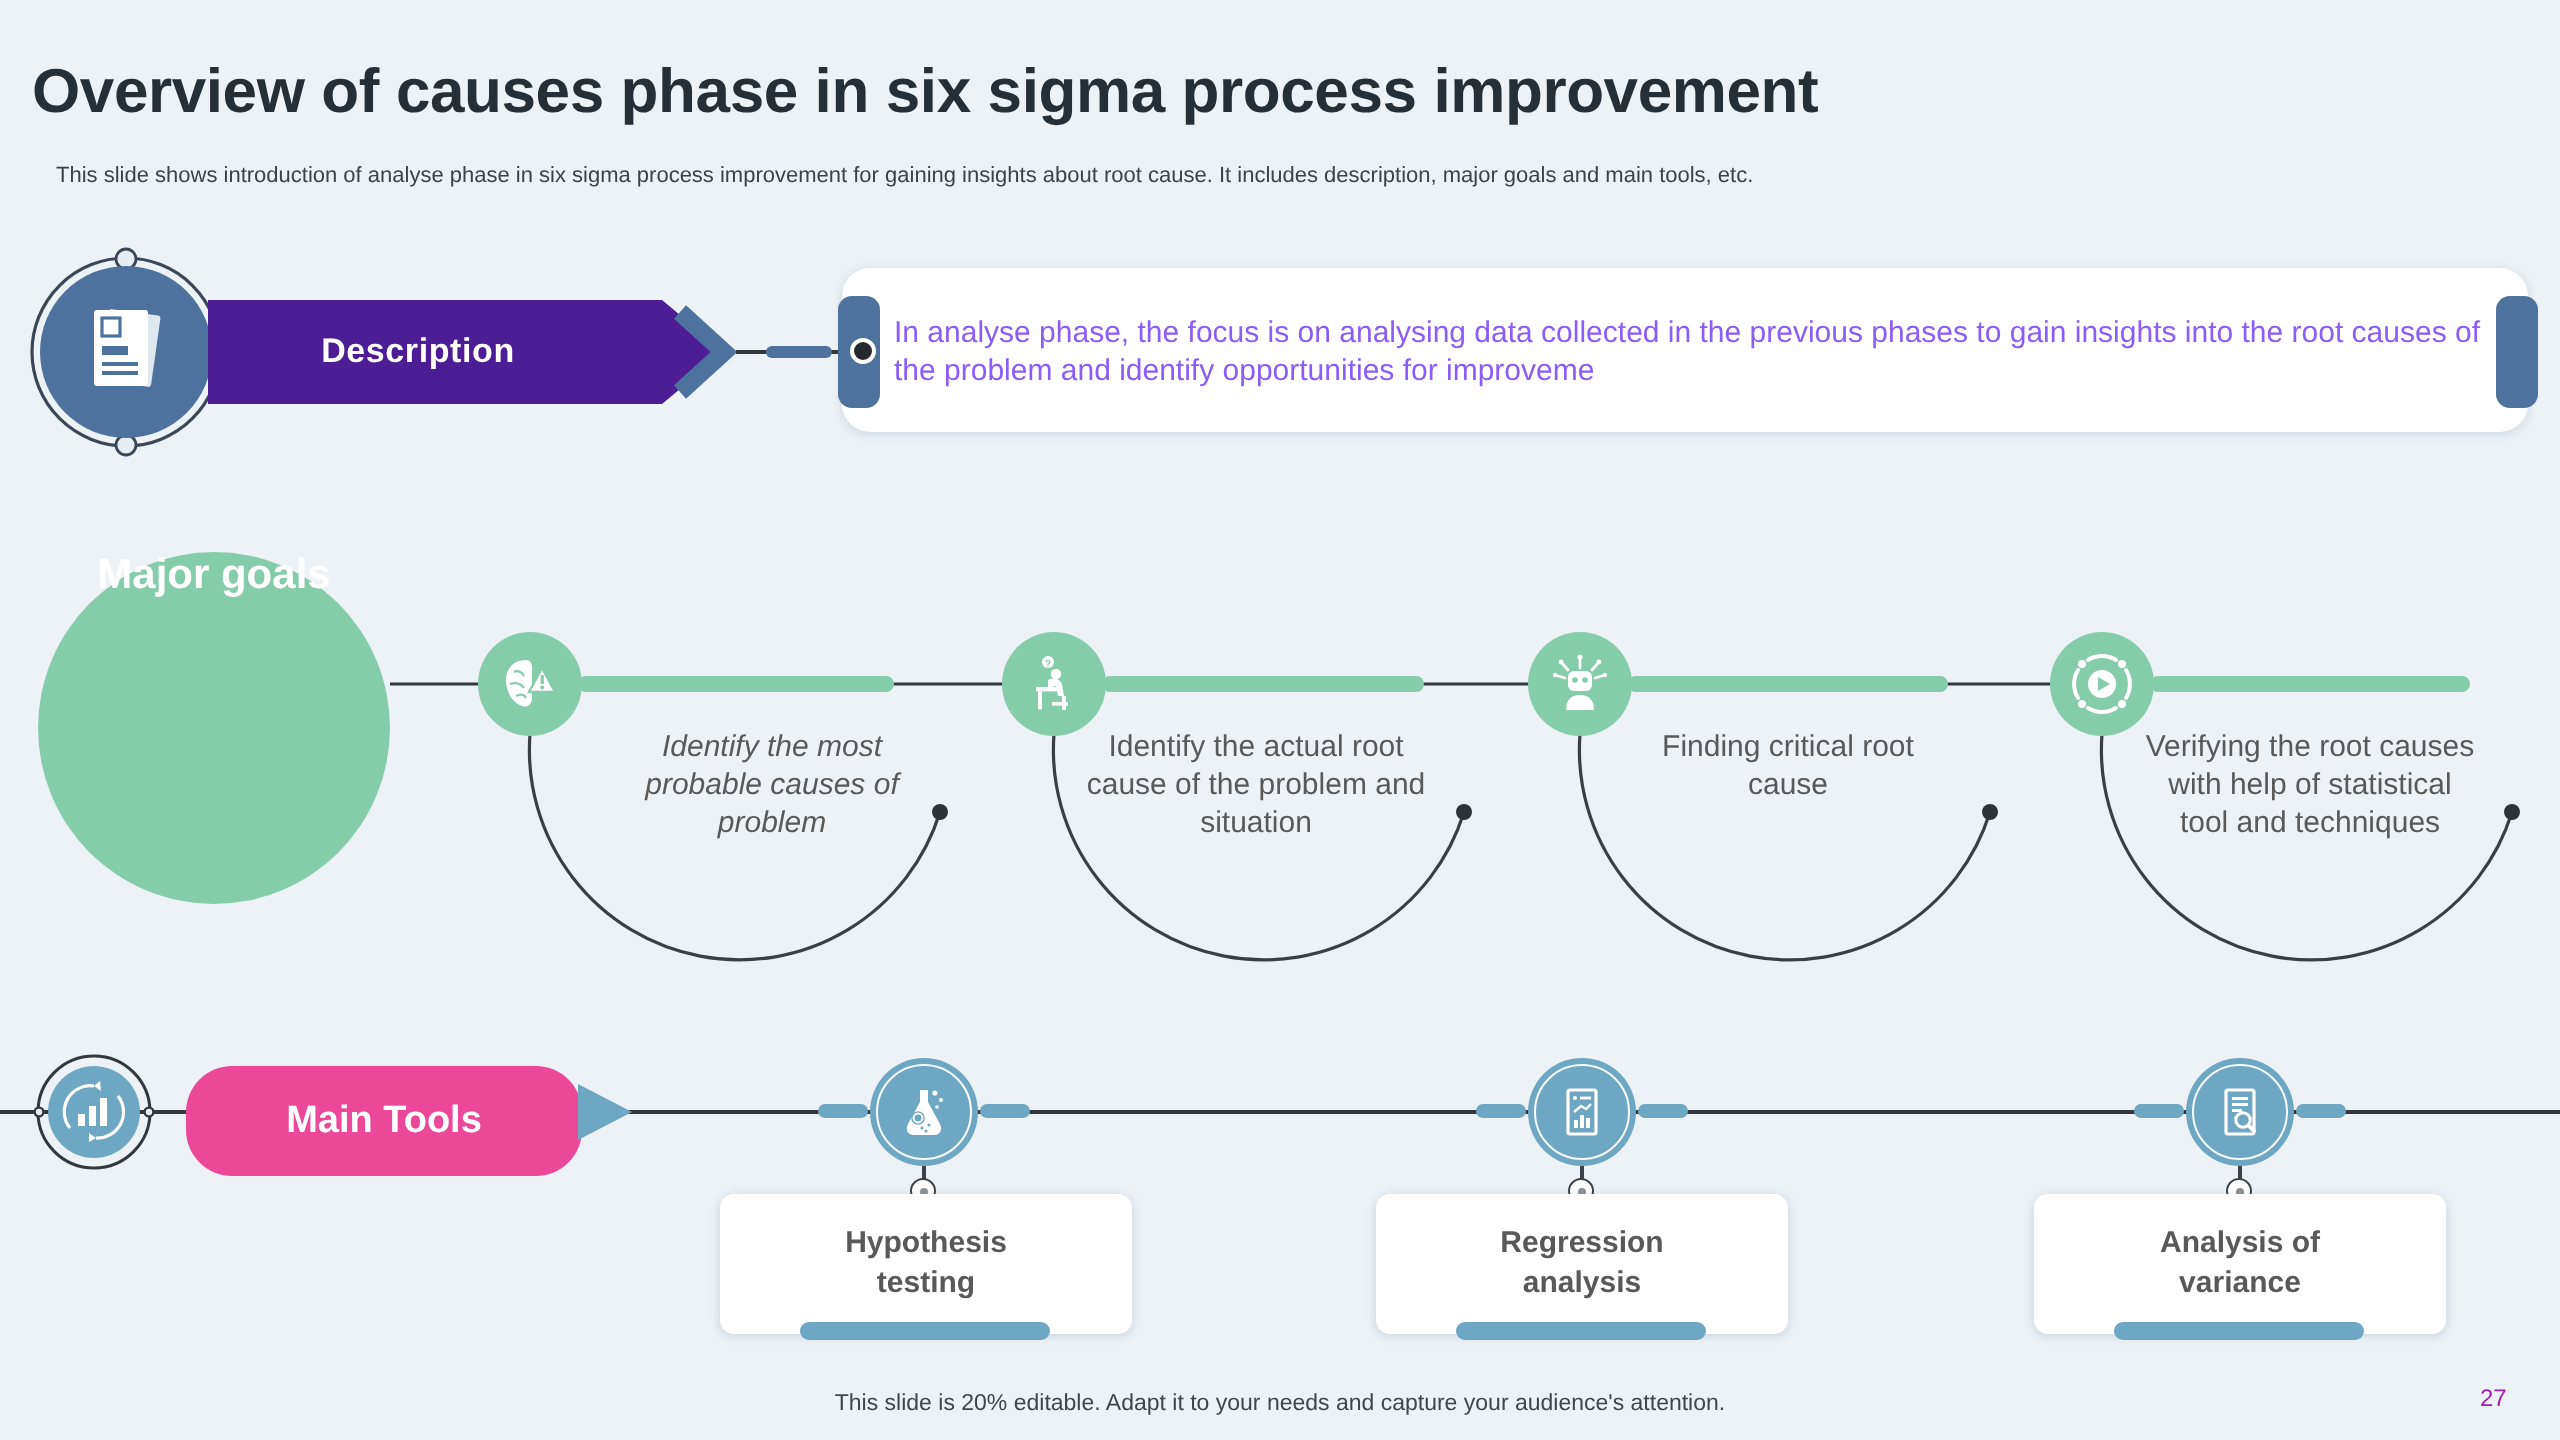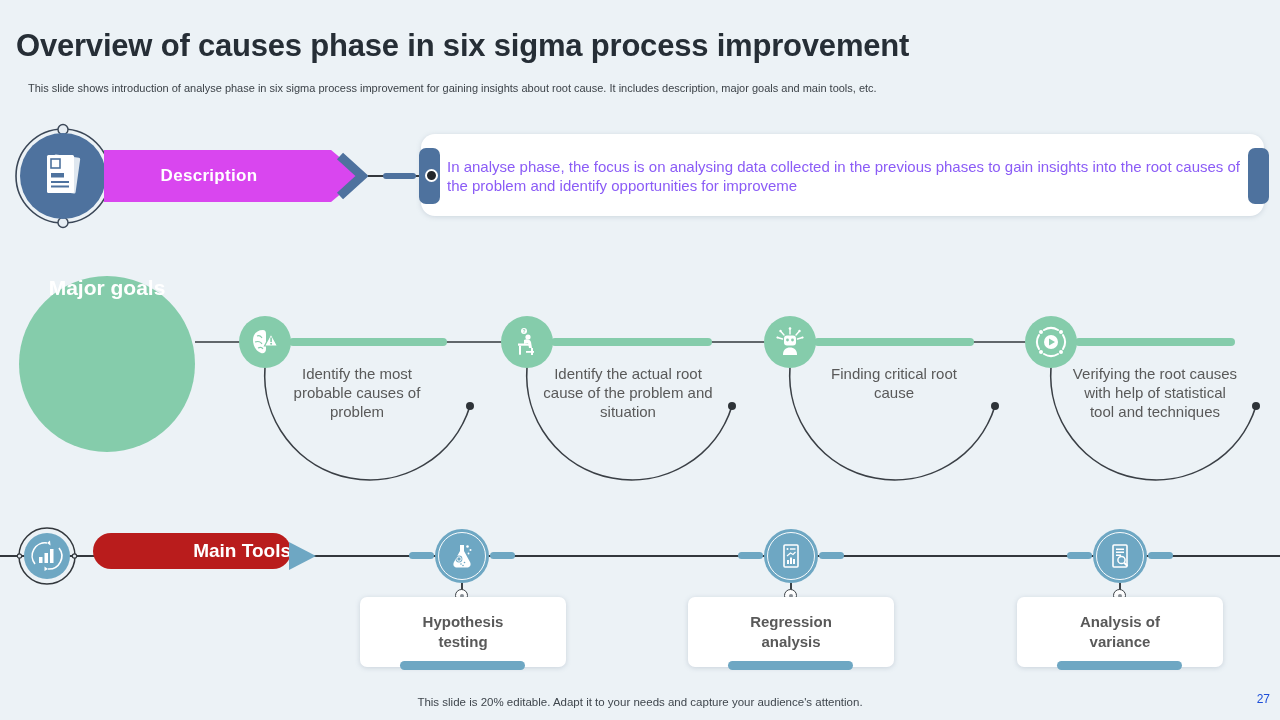--- a/index.html
+++ b/index.html
@@ -11,21 +11,21 @@
   }
   .abs { position:absolute; }
 
   
   .title { left:16px; top:28px; font-size:31px; font-weight:600; color:#262e36; letter-spacing:-0.2px; }
   .subtitle { left:28px; top:82px; font-size:11px; color:#3c4248; }
 
   
   .desc-banner {
     left:104px; top:150px; width:258px; height:52px;
-    background:#d946ef; color:#fff;
+    background:#4c1d95; color:#fff;
     clip-path:polygon(0 0, 88% 0, 100% 50%, 88% 100%, 0 100%);
     display:flex; align-items:center; justify-content:center;
     padding-right:48px; font-size:17px; font-weight:700; letter-spacing:.3px;
   }
   .desc-line { left:368px; top:175px; width:60px; height:2px; background:#33383d; }
   .desc-dash { left:383px; top:173px; width:33px; height:6px; background:#4e729e; border-radius:3px; }
   .desc-dot  { left:425px; top:169px; width:13px; height:13px; background:#25282c; border:2px solid #fff; border-radius:50%; z-index:5; }
   .desc-box {
     left:421px; top:134px; width:843px; height:82px; background:#fff;
     border-radius:14px; box-shadow:0 1px 5px rgba(110,130,150,.25);
@@ -45,22 +45,22 @@
     top:316px; width:52px; height:52px; border-radius:50%; background:#85ccab;
     display:flex; align-items:center; justify-content:center; z-index:3;
   }
   .goal-text {
     top:364px; width:170px; text-align:center; font-size:15px; line-height:19px; color:#595959;
   }
 
   
   .tools-line { left:0; top:555px; width:1280px; height:2px; background:#33383d; }
   .tools-pill {
-    left:93px; top:533px; width:198px; height:36px; background:#b91c1c; border-radius:23px;
-    display:flex; align-items:center; justify-content:flex-end;
+    left:93px; top:533px; width:198px; height:55px; background:#ec4899; border-radius:23px;
+    display:flex; align-items:center; justify-content:center;
     color:#fff; font-size:19px; font-weight:700; z-index:3;
   }
   .tools-arrow {
     left:289px; top:542px; width:0; height:0; z-index:3;
     border-top:14px solid transparent; border-bottom:14px solid transparent;
     border-left:27px solid #6ea7c3;
   }
   .tool-dash { top:552px; width:25px; height:7px; background:#6ea7c3; border-radius:3.5px; z-index:2; }
   .tool-node {
     top:529px; width:54px; height:54px; border-radius:50%; background:#6ea7c3;
@@ -77,21 +77,21 @@
   .tool-card {
     top:597px; width:206px; height:70px; background:#fff; border-radius:7px;
     box-shadow:0 1px 5px rgba(110,130,150,.28);
     display:flex; align-items:flex-start; justify-content:center;
   }
   .tool-card-text { margin-top:15px; width:130px; text-align:center; font-size:15px; line-height:20px; color:#595959;font-weight:bold; }
   .tool-bar { top:661px; width:125px; height:9px; background:#6ea7c3; border-radius:4.5px; z-index:4; }
 
   
   .footer-note { left:0; top:696px; width:1280px; text-align:center; font-size:11.5px; color:#3f464d; }
-  .page-number { left:1240px; top:692px; width:30px; text-align:right; font-size:12px; color:#1d4ed8; }
+  .page-number { left:1240px; top:692px; width:30px; text-align:left; font-size:12px; color:#a21caf; }
 
   svg { display:block; }
 </style>
 </head>
 <body>
 
 <div class="abs title">Overview of causes phase in six sigma process improvement</div>
 <div class="abs subtitle">This slide shows introduction of analyse phase in six sigma process improvement for gaining insights about root cause. It includes description, major goals and main tools, etc.</div>
 
 <svg class="abs" style="left:10px;top:123px;" width="106" height="106" viewBox="0 0 106 106">
@@ -214,21 +214,21 @@
     </g>
     <circle cx="7" cy="7" r="2" fill="#fff"></circle>
       <circle cx="27" cy="7" r="2" fill="#fff"></circle>
     <circle cx="7" cy="27" r="2" fill="#fff"></circle>
       <circle cx="27" cy="27" r="2" fill="#fff"></circle>
     <circle cx="17" cy="17" r="7" fill="#fff"></circle>
     <path d="M15 13.5 L21 17 L15 20.5 Z" fill="#85ccab"></path>
   </svg>
 </div>
 
-<div class="abs goal-text" style="left:272px;">Identify the most probable causes of problem</div>
+<div class="abs goal-text" style="left:301px;font-style:italic;">Identify the most probable causes of problem</div>
 <div class="abs goal-text" style="left:543px;">Identify the actual root cause of the problem and situation</div>
 <div class="abs goal-text" style="left:809px;">Finding critical root cause</div>
 <div class="abs goal-text" style="left:1070px;">Verifying the root causes with help of statistical tool and techniques</div>
 
 <div class="abs tools-line"></div>
 
 <svg class="abs" style="left:17px;top:526px;" width="60" height="60" viewBox="0 0 60 60">
   <circle cx="30" cy="30" r="28" fill="none" stroke="#33383d" stroke-width="1.5"></circle>
   <circle cx="2.5" cy="30" r="2.2" fill="#e6edf3" stroke="#33383d" stroke-width="1.2"></circle>
   <circle cx="57.5" cy="30" r="2.2" fill="#e6edf3" stroke="#33383d" stroke-width="1.2"></circle>

